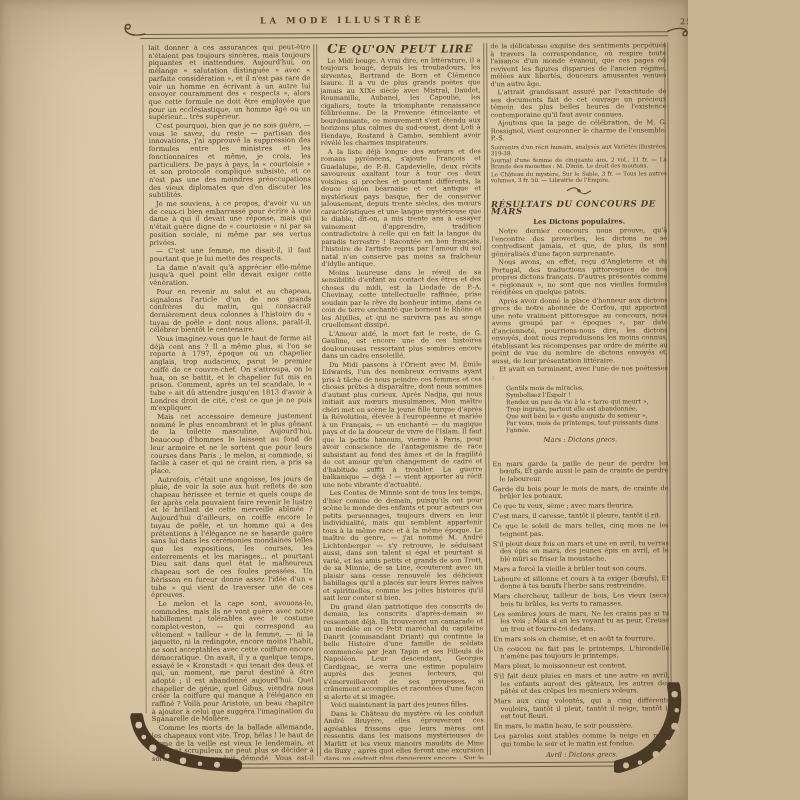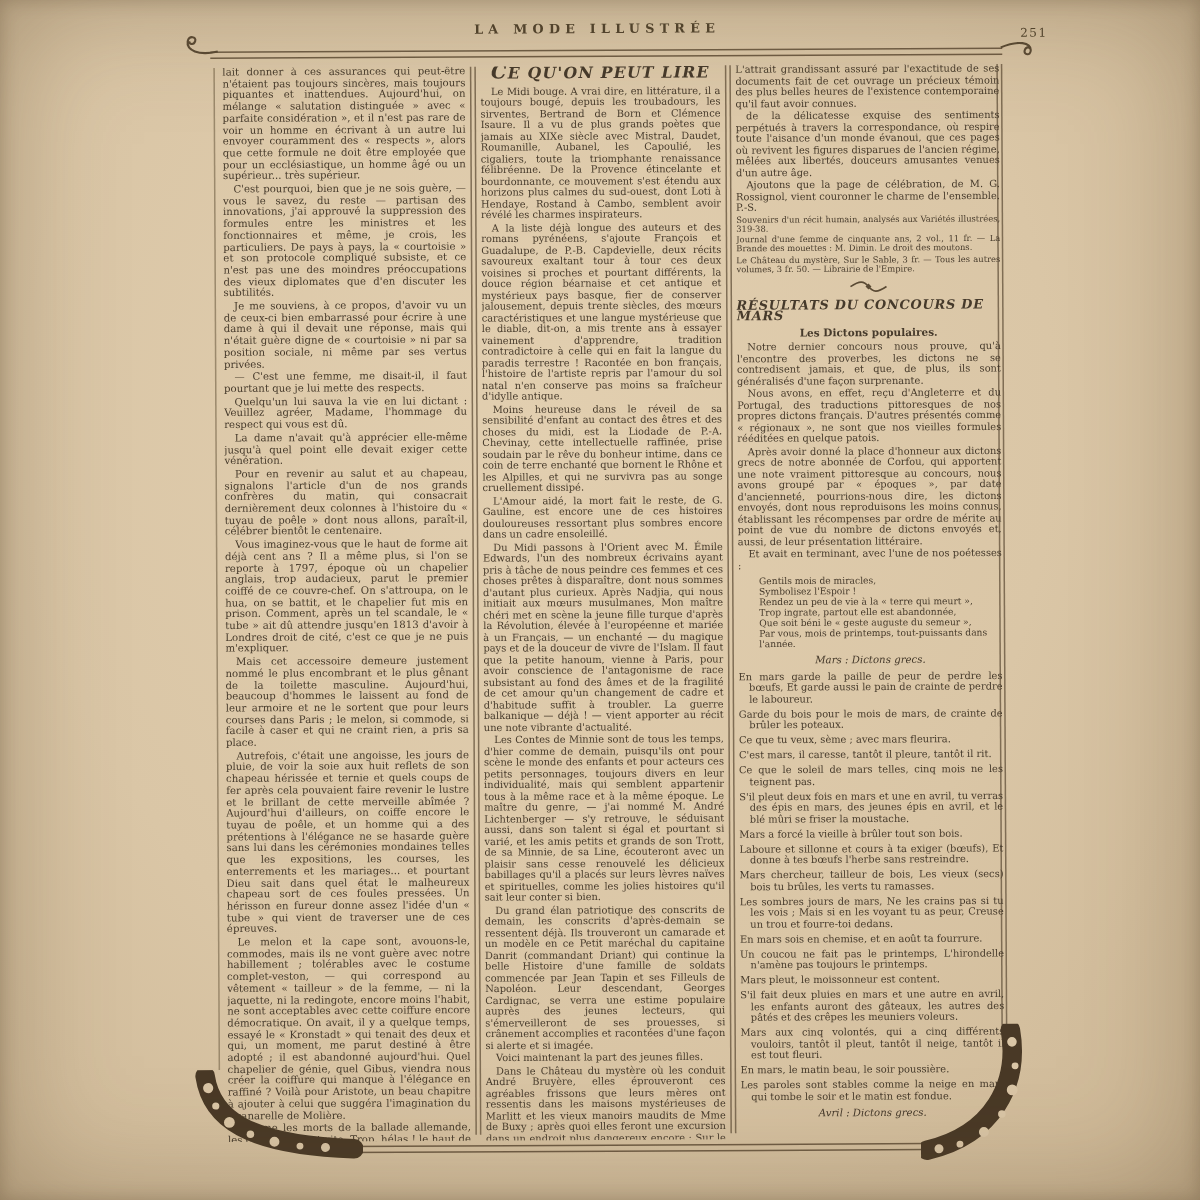--- a/index.html
+++ b/index.html
@@ -1,17 +1,17 @@
 <!DOCTYPE html>
 <html><head>
 <meta charset="utf-8">
 <style>
   html,body{margin:0;padding:0;}
   body{width:800px;height:800px;background:#c9b593;overflow:hidden;}
-  .page{position:relative;width:800px;height:800px;overflow:hidden;
+  .page{position:relative;width:688px;height:800px;overflow:hidden;
         background:radial-gradient(ellipse at 45% 35%, #e2cfb0 0%, #dac6a6 55%, #ccb694 100%);
         font-family:"DejaVu Serif","Liberation Serif",serif;color:#463a2b;}
   .page::after{content:'';position:absolute;inset:0;pointer-events:none;
         box-shadow:inset 0 0 80px rgba(92,70,42,.38), inset 0 0 12px rgba(70,50,28,.28);}
   .content{position:absolute;inset:0;transform:rotate(-0.3deg);transform-origin:50% 48%;}
 
   .masthead{position:absolute;top:15px;left:0;width:100%;text-align:center;
         font-size:8.5px;font-weight:bold;letter-spacing:3.5px;color:#51432d;}
   .page-num{position:absolute;top:19px;left:682px;font-size:8px;letter-spacing:1px;color:#51432d;}
   .header-rule{position:absolute;top:33px;left:142px;width:528px;height:3px;
@@ -38,21 +38,21 @@
         margin:1px 0 4px 0;text-align:center;}
   .mid-heading::first-letter{font-size:13px;}
 
   .fine p{font-size:5.6px;line-height:6.3px;margin:0 0 1px;text-indent:0;}
   .fleuron{text-align:center;margin:3px 0 1px;}
   .results-heading{text-align:left;font-weight:bold;font-style:italic;font-size:8.6px;
         letter-spacing:.5px;margin:2px 0 2px;text-indent:0;}
   .results-sub{text-align:center;font-weight:bold;font-size:7px;margin:0 0 3px;text-indent:0;}
   .verse{margin:3px 0 3px 14px;}
   .verse p{text-indent:0;margin:0;font-size:6.1px;line-height:7px;text-align:left;}
-  .dicton-heading{text-align:center;font-style:italic;font-size:6.8px;margin:4px 0 3px;text-indent:0;}
+  .dicton-heading{text-align:center;font-style:italic;font-size:6.8px;margin:4px 0 16px;text-indent:0;}
   .dictons p{text-indent:-7px;padding-left:7px;margin:0 0 2.5px;}
 
   .bottom-rule{position:absolute;top:763px;left:228px;width:388px;height:3px;
         border-top:1px solid #6f5d45;border-bottom:1px solid #6f5d45;}
   .orn-bl{position:absolute;top:712px;left:128px;}
   .orn-br{position:absolute;top:684px;left:612px;}
 </style>
 </head>
 <body>
 
@@ -78,21 +78,20 @@
     <div class="frame-right" data-name="right-frame-rule"></div>
 
     <div class="columns" data-name="columns">
 
       <div class="col col-left" data-name="column-left">
         <div data-name="left-paragraphs">
             <p data-name="paragraph">lait donner à ces assurances qui peut-être n'étaient pas toujours sincères, mais toujours piquantes et inattendues. Aujourd'hui, on mélange « salutation distinguée » avec « parfaite considération », et il n'est pas rare de voir un homme en écrivant à un autre lui envoyer couramment des « respects », alors que cette formule ne doit être employée que pour un ecclésiastique, un homme âgé ou un supérieur... très supérieur.</p>
             <p data-name="paragraph">C'est pourquoi, bien que je ne sois guère, — vous le savez, du reste — partisan des innovations, j'ai approuvé la suppression des formules entre les ministres et les fonctionnaires et même, je crois, les particuliers. De pays à pays, la « courtoisie » et son protocole compliqué subsiste, et ce n'est pas une des moindres préoccupations des vieux diplomates que d'en discuter les subtilités.</p>
             <p data-name="paragraph">Je me souviens, à ce propos, d'avoir vu un de ceux-ci bien embarrassé pour écrire à une dame à qui il devait une réponse, mais qui n'était guère digne de « courtoisie » ni par sa position sociale, ni même par ses vertus privées.</p>
             <p data-name="paragraph">— C'est une femme, me disait-il, il faut pourtant que je lui mette des respects.</p>
-            <p data-name="paragraph">Quelqu'un lui sauva la vie en lui dictant : Veuillez agréer, Madame, l'hommage du respect qui vous est dû.</p>
             <p data-name="paragraph">La dame n'avait qu'à apprécier elle-même jusqu'à quel point elle devait exiger cette vénération.</p>
             <p data-name="paragraph">Pour en revenir au salut et au chapeau, signalons l'article d'un de nos grands confrères du matin, qui consacrait dernièrement deux colonnes à l'histoire du « tuyau de poêle » dont nous allons, paraît-il, célébrer bientôt le centenaire.</p>
             <p data-name="paragraph">Vous imaginez-vous que le haut de forme ait déjà cent ans ? Il a même plus, si l'on se reporte à 1797, époque où un chapelier anglais, trop audacieux, parut le premier coiffé de ce couvre-chef. On s'attroupa, on le hua, on se battit, et le chapelier fut mis en prison. Comment, après un tel scandale, le « tube » ait dû attendre jusqu'en 1813 d'avoir à Londres droit de cité, c'est ce que je ne puis m'expliquer.</p>
             <p data-name="paragraph">Mais cet accessoire demeure justement nommé le plus encombrant et le plus gênant de la toilette masculine. Aujourd'hui, beaucoup d'hommes le laissent au fond de leur armoire et ne le sortent que pour leurs courses dans Paris ; le melon, si commode, si facile à caser et qui ne craint rien, a pris sa place.</p>
             <p data-name="paragraph">Autrefois, c'était une angoisse, les jours de pluie, de voir la soie aux huit reflets de son chapeau hérissée et ternie et quels coups de fer après cela pouvaient faire revenir le lustre et le brillant de cette merveille abîmée ? Aujourd'hui d'ailleurs, on coiffe encore le tuyau de poêle, et un homme qui a des prétentions à l'élégance ne se hasarde guère sans lui dans les cérémonies mondaines telles que les expositions, les courses, les enterrements et les mariages... et pourtant Dieu sait dans quel état le malheureux chapeau sort de ces foules pressées. Un hérisson en fureur donne assez l'idée d'un « tube » qui vient de traverser une de ces épreuves.</p>
             <p data-name="paragraph">Le melon et la cape sont, avouons-le, commodes, mais ils ne vont guère avec notre habillement ; tolérables avec le costume complet-veston, — qui correspond au vêtement « tailleur » de la femme, — ni la jaquette, ni la redingote, encore moins l'habit, ne sont acceptables avec cette coiffure encore démocratique. On avait, il y a quelque temps, essayé le « Kronstadt » qui tenait des deux et qui, un moment, me parut destiné à être adopté ; il est abandonné aujourd'hui. Quel chapelier de génie, quel Gibus, viendra nous créer la coiffure qui manque à l'élégance en raffiné ? Voilà pour Aristote, un beau chapitre à ajouter à celui que suggéra l'imagination du Sganarelle de Molière.</p>
             <p data-name="paragraph">Comme les morts de la ballade allemande, les chapeaux vont vite. Trop, hélas ! le haut de forme de la veille est vieux le lendemain, et l'élégant scrupuleux ne peut plus se décider à sortir avec ce produit démodé. Vous est-il jamais arrivé, ami lecteur, d'ouvrir une armoire où gisait un tuyau de poêle de l'an dernier ? Sans doute vous avez souri en reconnaissant cet ami des jours passés. Qu'auriez-vous dit s'il vous avait été donné de contempler ses prédécesseurs, et comme vous vous seriez étonné d'avoir osé poser ces meubles hétéroclites sur votre auguste front.</p>
           </div>
 
       </div>
@@ -111,22 +110,22 @@
             <p data-name="paragraph">Du grand élan patriotique des conscrits de demain, les conscrits d'après-demain se ressentent déjà. Ils trouveront un camarade et un modèle en ce Petit maréchal du capitaine Danrit (commandant Driant) qui continue la belle Histoire d'une famille de soldats commencée par Jean Tapin et ses Filleuls de Napoléon. Leur descendant, Georges Cardignac, se verra une estime populaire auprès des jeunes lecteurs, qui s'émerveilleront de ses prouesses, si crânement accomplies et racontées d'une façon si alerte et si imagée.</p>
             <p data-name="paragraph">Voici maintenant la part des jeunes filles.</p>
             <p data-name="paragraph">Dans le Château du mystère où les conduit André Bruyère, elles éprouveront ces agréables frissons que leurs mères ont ressentis dans les maisons mystérieuses de Marlitt et les vieux manoirs maudits de Mme de Buxy ; après quoi elles feront une excursion dans un endroit plus dangereux encore : Sur le sable, le sable mouvant d'un monde sans principe et sans foi, dont l'aimable et solide philosophie de Mlle Marie Le Mière leur permettra de sonder tous les périls. L'histoire, comme elle en a pris l'habitude, tout en conservant sa solidité documentaire, se pare des plus heureuses trouvailles des chercheurs et de l'art le plus accompli des écrivains.</p>
           </div>
       </div>
 
       <div class="vr" data-name="column-divider"></div>
 
       <div class="col col-right" data-name="column-right">
         <div data-name="right-continuation">
+            <p data-name="paragraph">de la délicatesse exquise des sentiments perpétués à travers la correspondance, où respire toute l'aisance d'un monde évanoui, que ces pages où revivent les figures disparues de l'ancien régime, mêlées aux libertés, douceurs amusantes venues d'un autre âge.</p>
             <p data-name="paragraph">L'attrait grandissant assuré par l'exactitude de ses documents fait de cet ouvrage un précieux témoin des plus belles heures de l'existence contemporaine qu'il faut avoir connues.</p>
-            <p data-name="paragraph">de la délicatesse exquise des sentiments perpétués à travers la correspondance, où respire toute l'aisance d'un monde évanoui, que ces pages où revivent les figures disparues de l'ancien régime, mêlées aux libertés, douceurs amusantes venues d'un autre âge.</p>
             <p data-name="paragraph">Ajoutons que la page de célébration, de M. G. Rossignol, vient couronner le charme de l'ensemble. P.-S.</p>
           </div>
 
         <div class="fine" data-name="bibliography-fine-print">
             <p data-name="fine-print-line">Souvenirs d'un récit humain, analysés aux Variétés illustrées, 319-38.</p>
             <p data-name="fine-print-line">Journal d'une femme de cinquante ans, 2 vol., 11 fr. — La Brande des mouettes : M. Dimin. Le droit des moutons.</p>
             <p data-name="fine-print-line">Le Château du mystère, Sur le Sable, 3 fr. — Tous les autres volumes, 3 fr. 50. — Librairie de l'Empire.</p>
           </div>
 
         <div class="fleuron" data-name="fleuron-icon">
@@ -156,21 +155,21 @@
           </div>
 
         <div class="dicton-heading" data-name="dicton-section-heading-mars">Mars : Dictons grecs.</div>
         <div class="dictons" data-name="dictons-mars">
             <p data-name="dicton-item">En mars garde la paille de peur de perdre les bœufs, Et garde aussi le pain de crainte de perdre le laboureur.</p>
             <p data-name="dicton-item">Garde du bois pour le mois de mars, de crainte de brûler les poteaux.</p>
             <p data-name="dicton-item">Ce que tu veux, sème ; avec mars fleurira.</p>
             <p data-name="dicton-item">C'est mars, il caresse, tantôt il pleure, tantôt il rit.</p>
             <p data-name="dicton-item">Ce que le soleil de mars telles, cinq mois ne les teignent pas.</p>
             <p data-name="dicton-item">S'il pleut deux fois en mars et une en avril, tu verras des épis en mars, des jeunes épis en avril, et le blé mûri se friser la moustache.</p>
-            <p data-name="dicton-item">Mars a forcé la vieille à brûler tout son bois.</p>
+            <p data-name="dicton-item">Mars a forcé la vieille à brûler tout son cours.</p>
             <p data-name="dicton-item">Laboure et sillonne et cours à ta exiger (bœufs), Et donne à tes bœufs l'herbe sans restreindre.</p>
             <p data-name="dicton-item">Mars chercheur, tailleur de bois, Les vieux (secs) bois tu brûles, les verts tu ramasses.</p>
             <p data-name="dicton-item">Les sombres jours de mars, Ne les crains pas si tu les vois ; Mais si en les voyant tu as peur, Creuse un trou et fourre-toi dedans.</p>
             <p data-name="dicton-item">En mars sois en chemise, et en août ta fourrure.</p>
             <p data-name="dicton-item">Un coucou ne fait pas le printemps, L'hirondelle n'amène pas toujours le printemps.</p>
             <p data-name="dicton-item">Mars pleut, le moissonneur est content.</p>
             <p data-name="dicton-item">S'il fait deux pluies en mars et une autre en avril, les enfants auront des gâteaux, les autres des pâtés et des crêpes les meuniers voleurs.</p>
             <p data-name="dicton-item">Mars aux cinq volontés, qui a cinq différents vouloirs, tantôt il pleut, tantôt il neige, tantôt il est tout fleuri.</p>
             <p data-name="dicton-item">En mars, le matin beau, le soir poussière.</p>
             <p data-name="dicton-item">Les paroles sont stables comme la neige en mars qui tombe le soir et le matin est fondue.</p>

